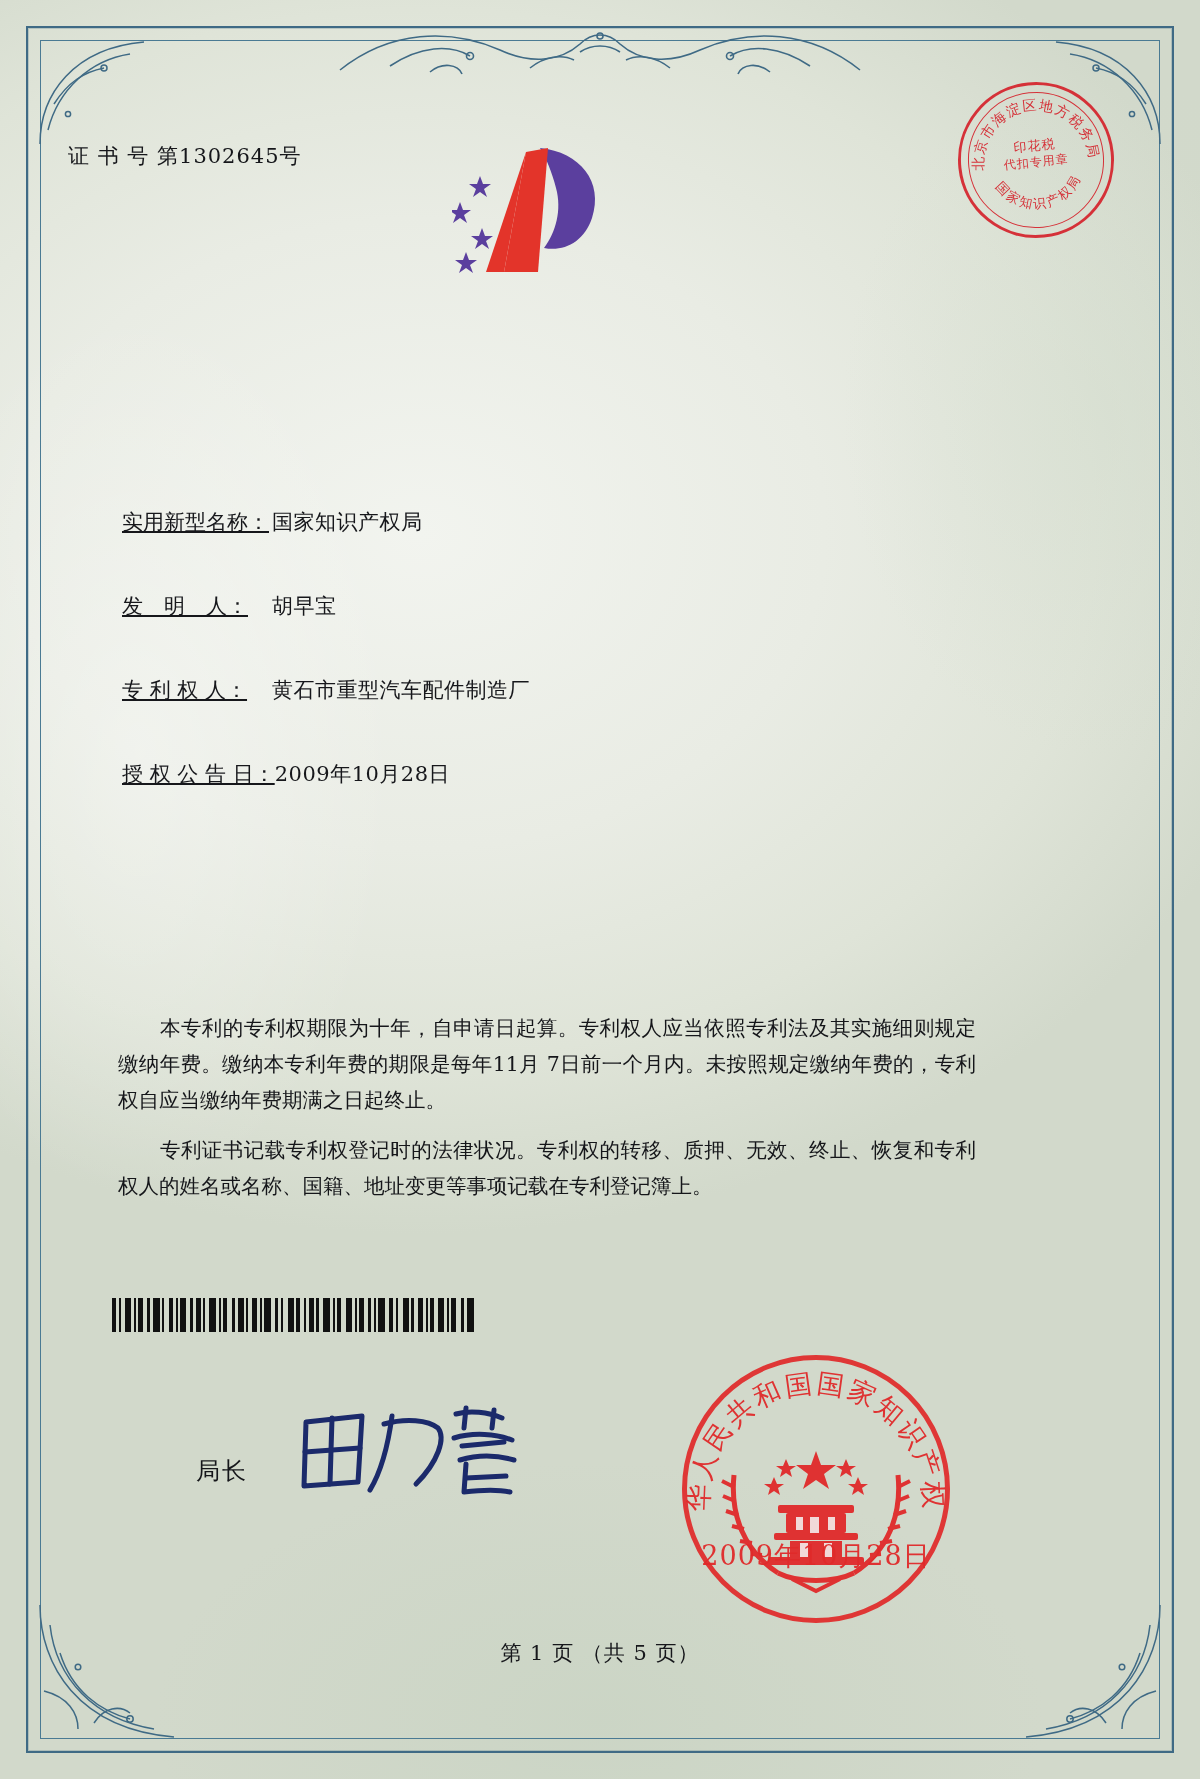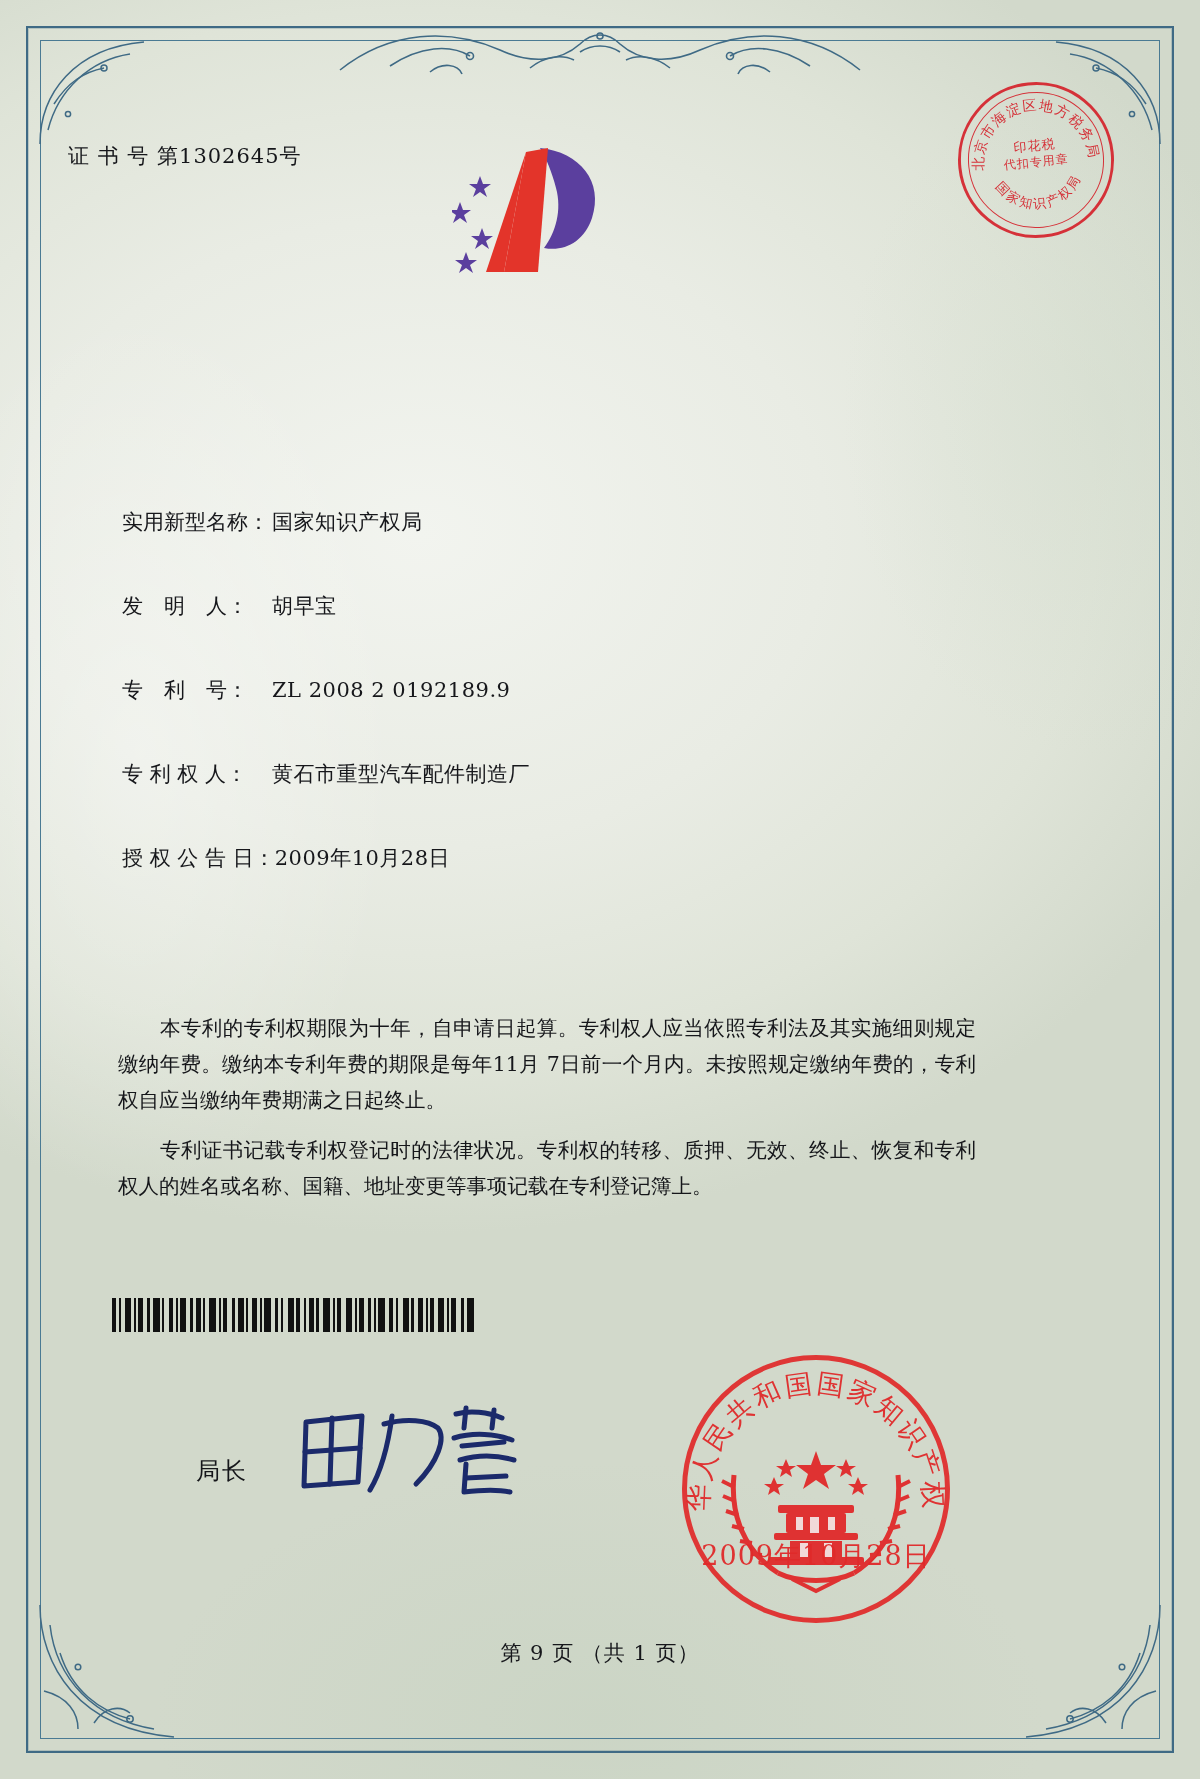--- a/index.html
+++ b/index.html
@@ -126,20 +126,21 @@
     margin-bottom: 56px;
     font-size: 21px;
     font-family: "DejaVu Serif", "Liberation Serif", serif;
     color: #16171b;
   }
   .field .lab {
     display: inline-block;
     min-width: 150px;
     letter-spacing: 0px;
     white-space: pre;
+    text-decoration: underline;
   }
   .field .val {
     letter-spacing: 0.5px;
     white-space: pre;
   }
 
   
   .paras {
     position: absolute;
     left: 118px;
@@ -351,24 +352,20 @@
 
 
   <div class="fields">
     <div class="field">
       <span class="lab">实用新型名称：</span>
       <span class="val">国家知识产权局</span>
     </div>
     <div class="field">
       <span class="lab">发　明　人：</span>
       <span class="val">胡早宝</span>
-    </div>
-    <div class="field">
-      <span class="lab">专　利　号：</span>
-      <span class="val">ZL 2008 2 0192189.9</span>
     </div>
     <div class="field">
       <span class="lab">专 利 权 人：</span>
       <span class="val">黄石市重型汽车配件制造厂</span>
     </div>
     <div class="field">
       <span class="lab">授 权 公 告 日：</span>
       <span class="val">2009年10月28日</span>
     </div>
   </div>
@@ -554,15 +551,15 @@
             <path d="M188 200 L 199 199"></path>
         </g>
 
         <path d="M96 218 C 116 228, 152 228, 172 218" stroke="#e02a2a" stroke-width="5" fill="none"></path>
         <path d="M110 224 L 134 236 L 158 224" stroke="#e02a2a" stroke-width="4" fill="none"></path>
       </g>
     </svg>
   </div>
   <div class="seal-date">2009年10月28日</div>
 
-  <div class="footer">第 9 页 （共 1 页）</div>
+  <div class="footer">第 1 页 （共 5 页）</div>
 
 </div>
 
 </body></html>

